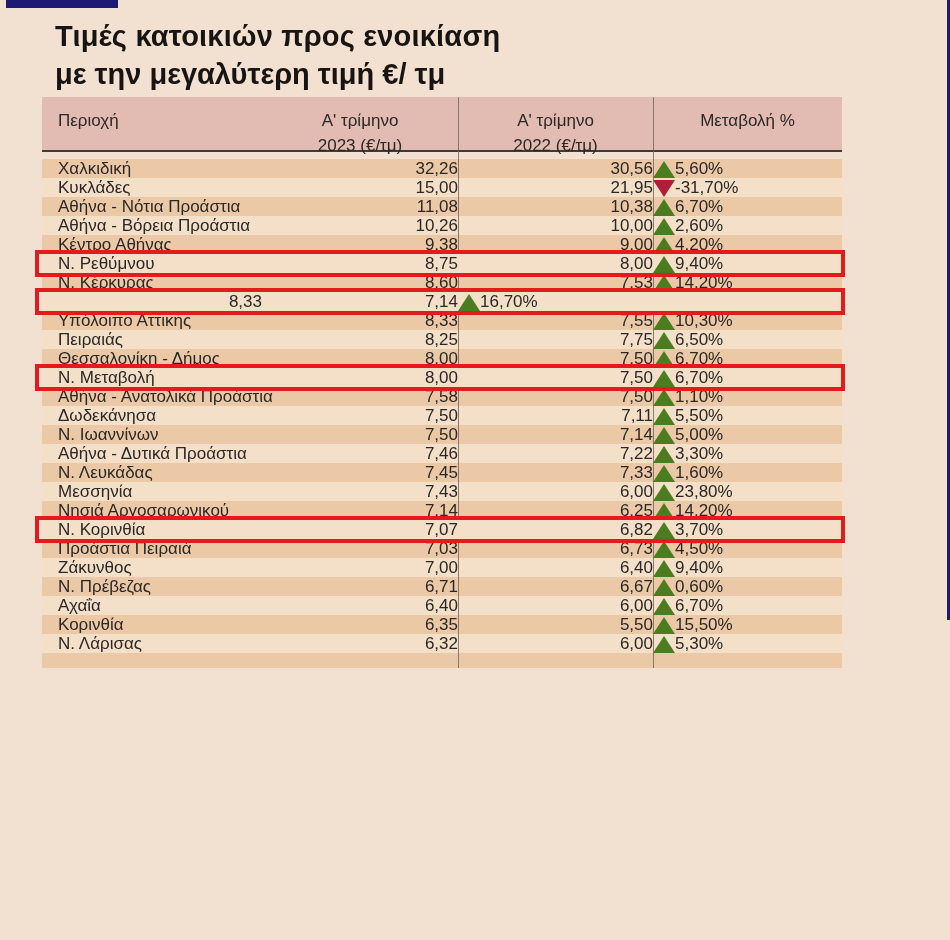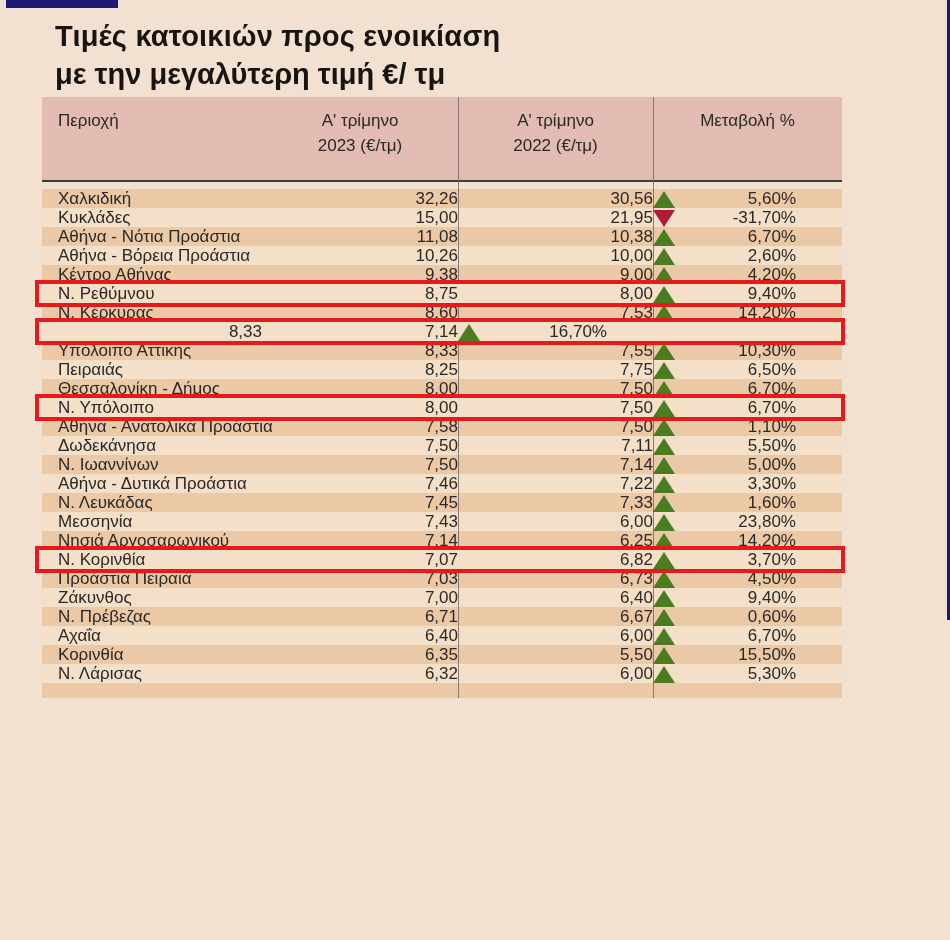--- a/index.html
+++ b/index.html
@@ -39,41 +39,41 @@
     position:absolute;left:42px;top:97px;width:800px;
   }
   .vline{position:absolute;top:0;bottom:0;width:1px;background:var(--divider);opacity:.8;z-index:1}
   .vline.v1{left:416px}
   .vline.v2{left:611px}
 
   .grid{display:grid;grid-template-columns:220px 196px 195px 189px}
 
   .thead{
     background:var(--header-pink);
-    height:85px;
+    height:55px;
     border-bottom:2px solid #3f3b38;
     padding-top:11px;
     font-size:17px;
   }
   .thead .hcell{line-height:25px}
   .hc1{padding-left:16px;text-align:left}
   .hc2,.hc3,.hc4{text-align:center}
 
   .tbody{margin-top:7px}
   .row{
     height:19px;
     align-items:center;
     position:relative;
   }
   .row:nth-child(odd){background:var(--row-dark)}
   .row:nth-child(even){background:var(--row-light)}
   .c{font-size:17px;white-space:nowrap}
   .c1{padding-left:16px}
   .c2,.c3{text-align:right}
-  .c4{display:flex;align-items:center;justify-content:space-between;padding-right:46px}
+  .c4{display:flex;align-items:center;padding-right:46px}
 
   .row.hl{z-index:3}
   .row.hl::after{
     content:"";
     position:absolute;
     left:-7px;right:-3px;top:-4px;bottom:-4px;
     border:4px solid var(--red-box);
     pointer-events:none;
   }
 
@@ -222,21 +222,21 @@
     <div class="c c1">Θεσσαλονίκη - Δήμος</div>
     <div class="c c2">8,00</div>
     <div class="c c3">7,50</div>
     <div class="c c4">
       <span class="tri up"></span>
       <span>6,70%</span>
     </div>
   </div>
 
   <div class="row grid hl">
-    <div class="c c1">Ν. Υπόλοιπο</div>
+    <div class="c c1">Ν. Μεταβολή</div>
     <div class="c c2">8,00</div>
     <div class="c c3">7,50</div>
     <div class="c c4">
       <span class="tri up"></span>
       <span>6,70%</span>
     </div>
   </div>
 
   <div class="row grid">
     <div class="c c1">Αθήνα - Ανατολικά Προάστια</div>

